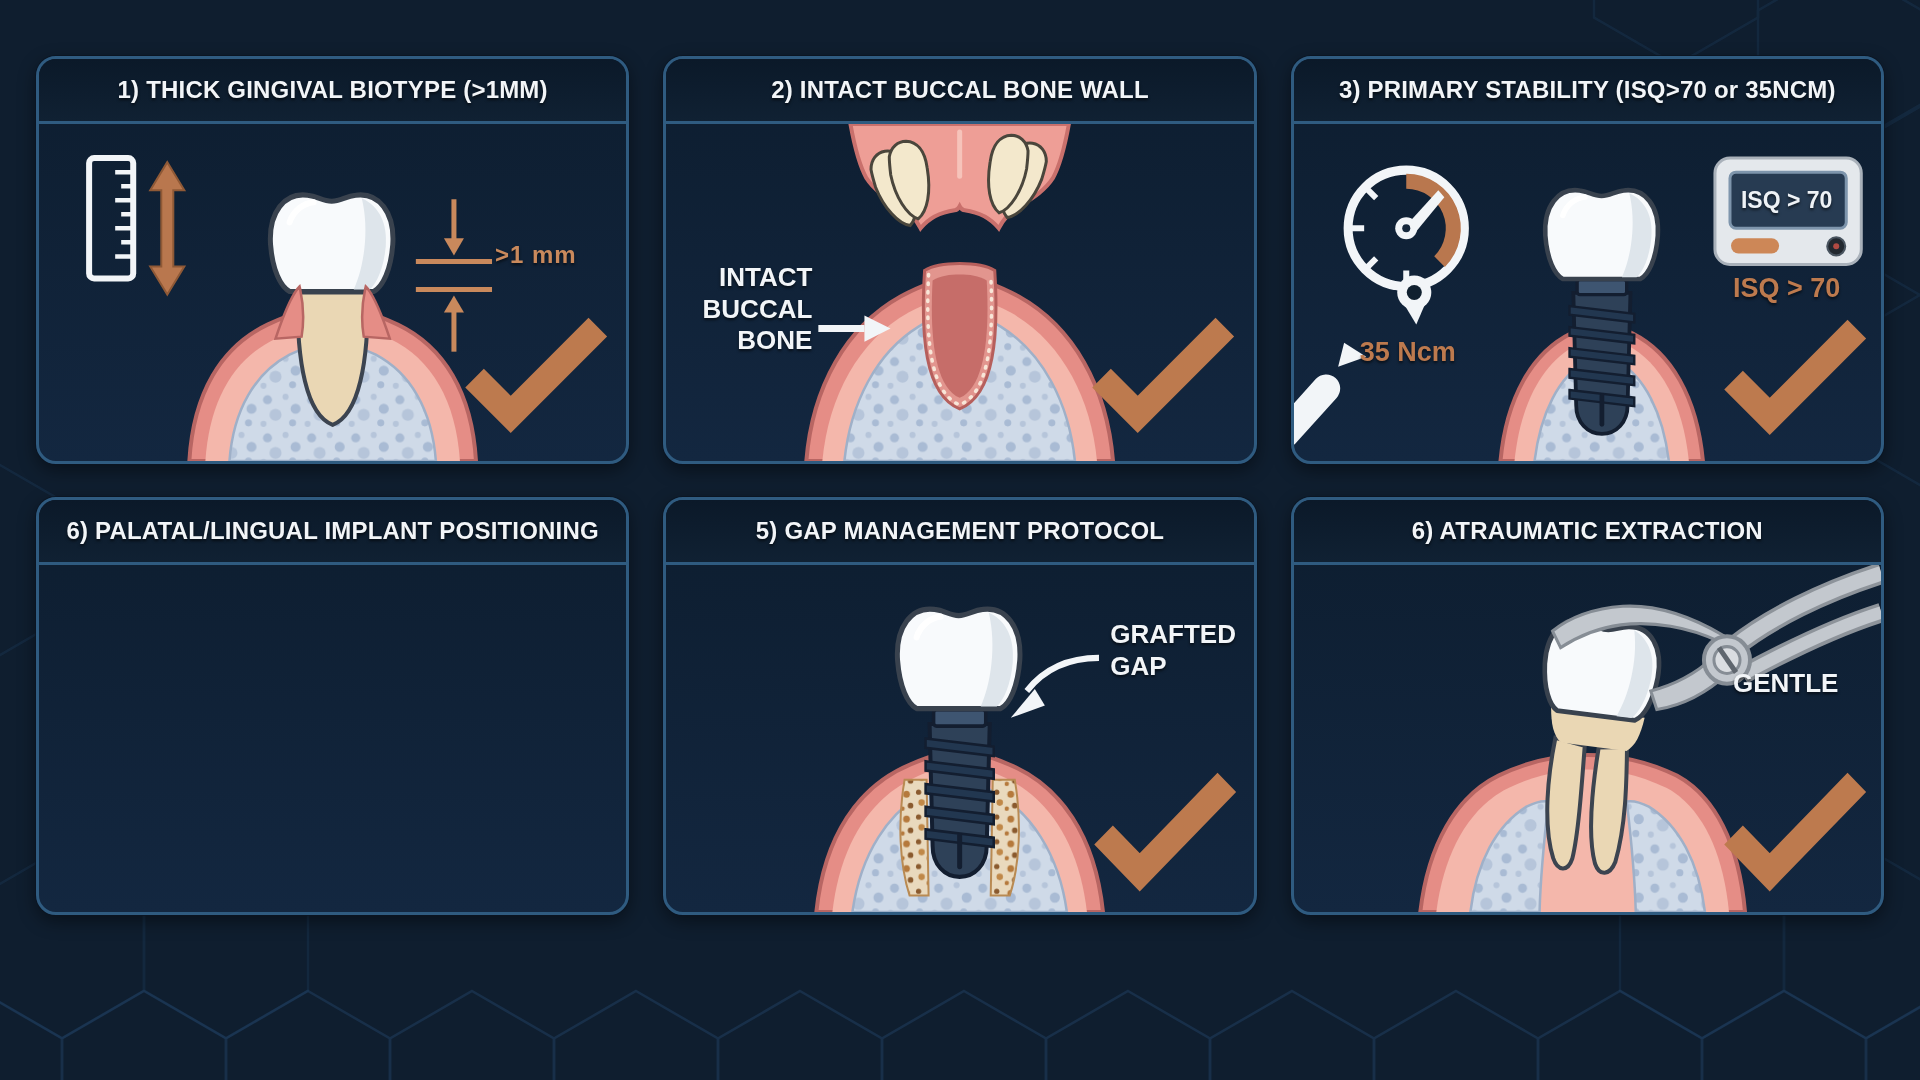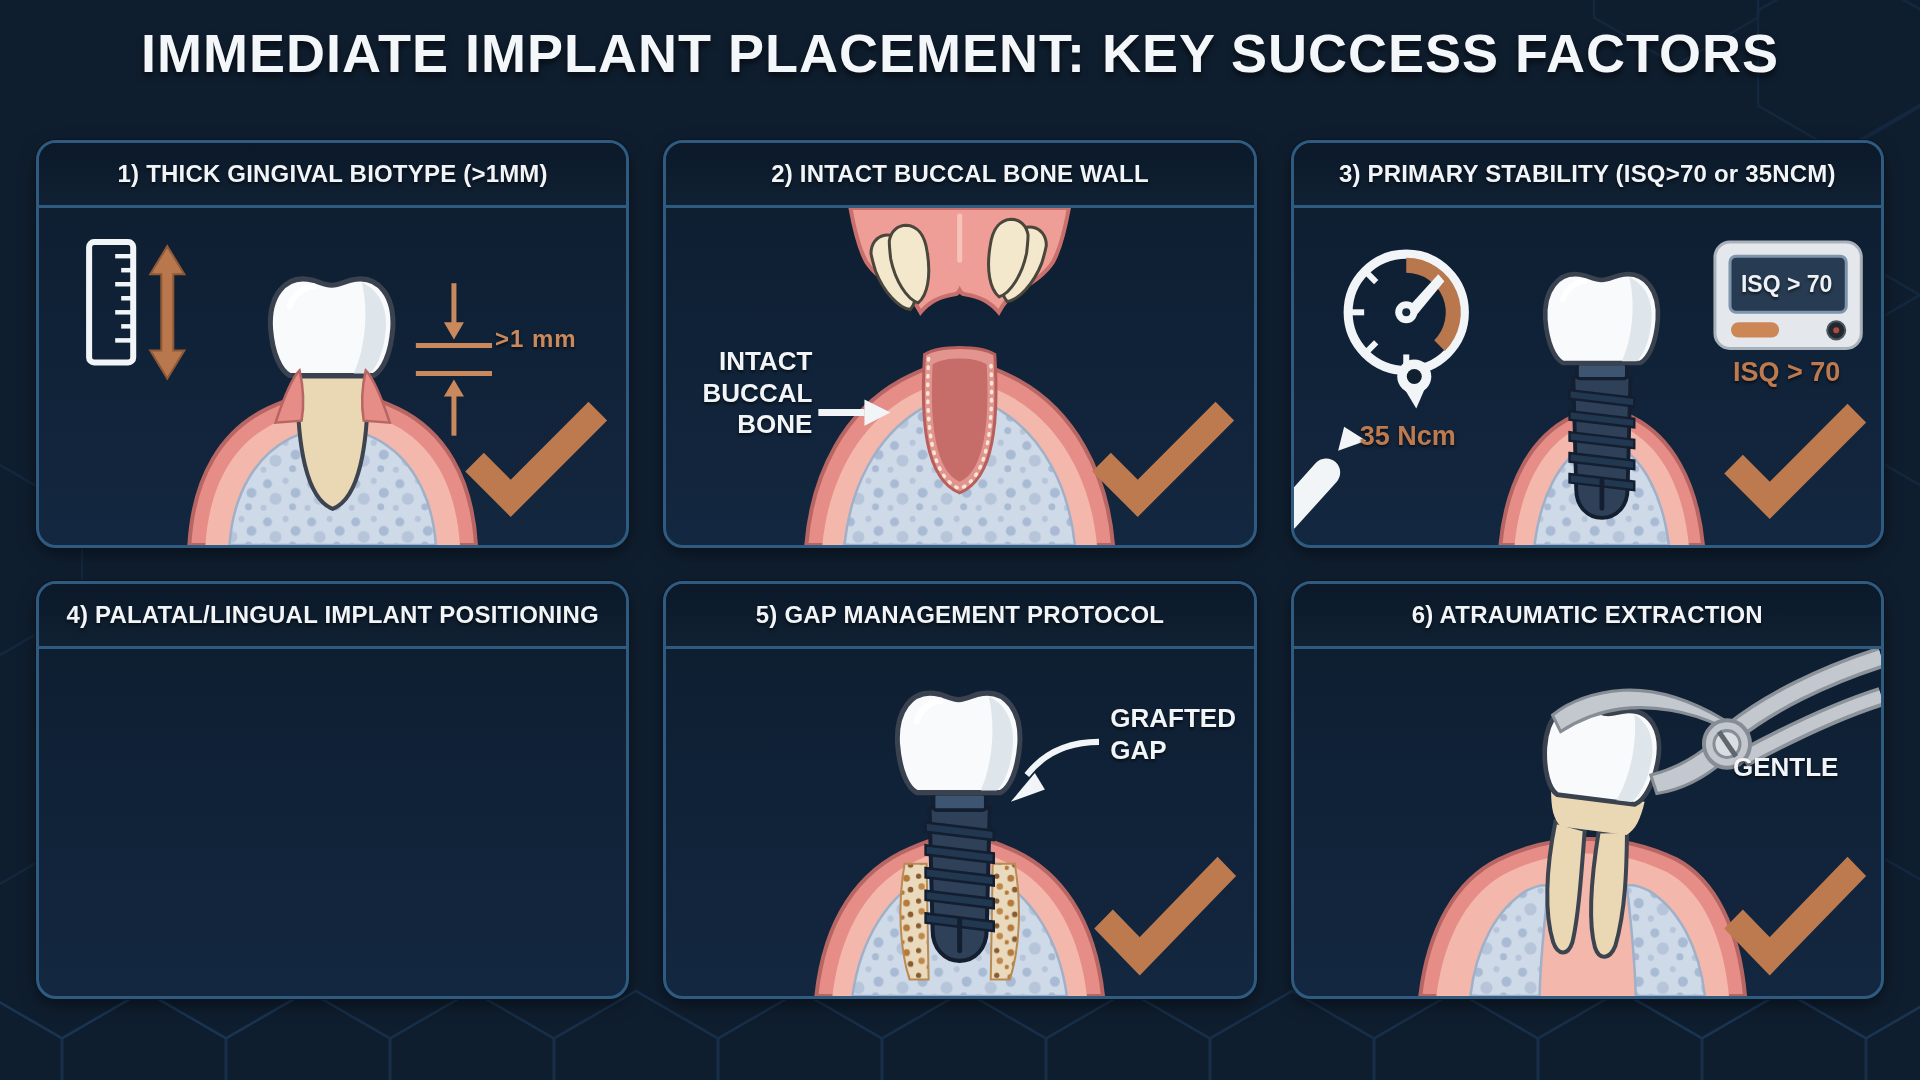--- a/index.html
+++ b/index.html
@@ -105,21 +105,20 @@
         <use href="#hexshape" x="1866" y="943"></use>
       <use href="#hexshape" x="1676" y="-30"></use>
         <use href="#hexshape" x="1840" y="58"></use>
       <use href="#hexshape" x="1920" y="200"></use>
         <use href="#hexshape" x="1920" y="390"></use>
       <use href="#hexshape" x="0" y="560"></use>
     </g>
   </svg>
 
   <div class="content">
-    <h1 class="main-title">IMMEDIATE IMPLANT PLACEMENT: KEY SUCCESS FACTORS</h1>
 
     <div class="panels">
 
       <section class="panel">
         <div class="panel-header">
           <h2 class="panel-title">1) THICK GINGIVAL BIOTYPE (&gt;1MM)</h2>
         </div>
         <div class="panel-body">
           <svg class="illu" viewBox="0 0 586 336" preserveAspectRatio="none">
             <g transform="translate(50,34)">
@@ -245,21 +244,21 @@
             <use href="#checkpath" transform="translate(432,198) scale(0.82)"></use>
           </svg>
           <div class="callout lbl-torque">35 Ncm</div>
           <div class="callout lbl-screen">ISQ &gt; 70</div>
           <div class="callout lbl-isq">ISQ &gt; 70</div>
         </div>
       </section>
 
       <section class="panel">
         <div class="panel-header">
-          <h2 class="panel-title">4) PALATAL/LINGUAL IMPLANT POSITIONING</h2>
+          <h2 class="panel-title">6) PALATAL/LINGUAL IMPLANT POSITIONING</h2>
         </div>
       </section>
 
       <section class="panel">
         <div class="panel-header">
           <h2 class="panel-title">5) GAP MANAGEMENT PROTOCOL</h2>
         </div>
         <div class="panel-body">
           <svg class="illu" viewBox="0 0 586 336" preserveAspectRatio="none">
             <g>

